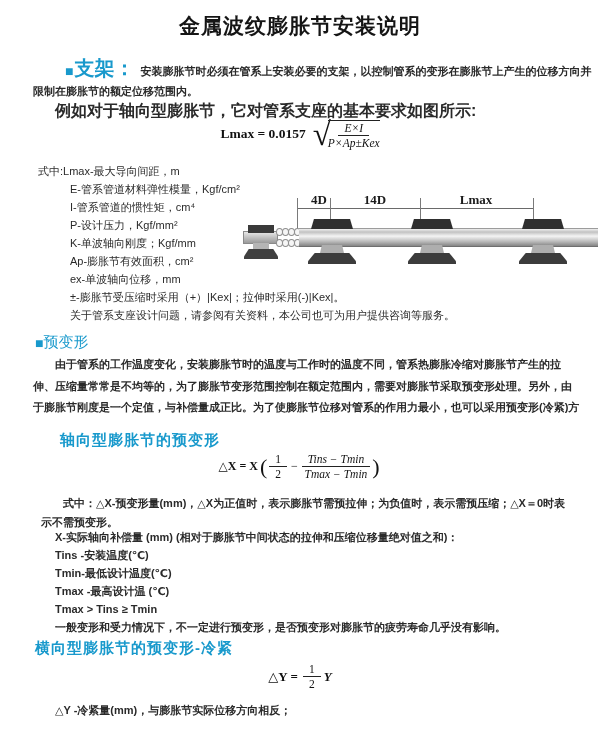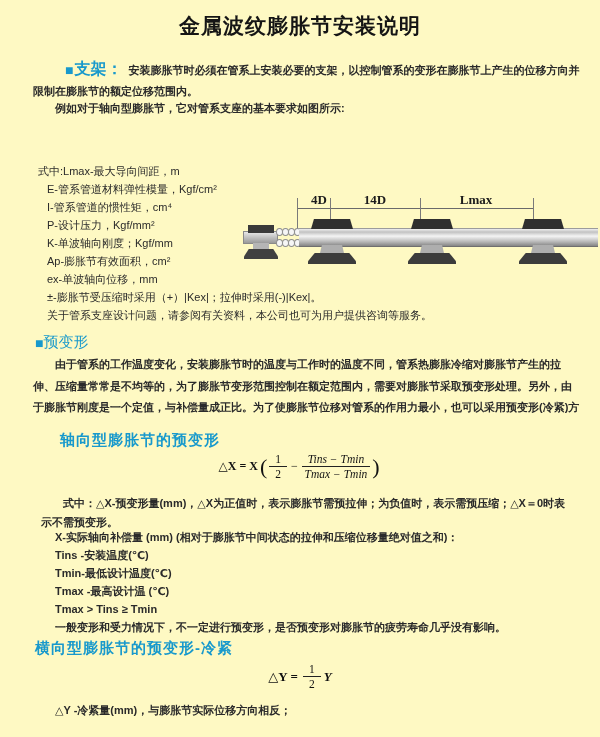--- a/index.html
+++ b/index.html
@@ -1,49 +1,49 @@
 <!DOCTYPE html>
 <html><head>
 <meta charset="utf-8">
 <style>
   html,body{margin:0;padding:0;}
   body{background:#e9e9e9;}
-  .page{position:relative;width:600px;height:737px;background:#fef9c3;overflow:hidden;
+  .page{position:relative;width:600px;height:737px;background:#ffffff;overflow:hidden;
         font-family:"Liberation Sans","DejaVu Sans",sans-serif;color:#2a2a2a;}
   .abs{position:absolute;white-space:nowrap;}
   .b{font-weight:bold;}
   .title{position:absolute;top:12px;left:0;width:600px;text-align:center;
          font-size:21px;font-weight:bold;color:#151515;letter-spacing:1px;}
   .accent{color:#1899cc;}
   
   .pline{height:22px;line-height:22px;font-size:11px;font-weight:bold;white-space:nowrap;}
   .sup-para{position:absolute;top:57px;left:33px;}
   .sup-para .pline{height:23px;line-height:23px;}
   .marker{color:#1899cc;font-size:14px;vertical-align:-1px;}
-  .sec-head{color:#1899cc;font-size:16px;font-weight:bold;margin:0 6px 0 1px;}
+  .sec-head{color:#1899cc;font-size:20px;font-weight:bold;margin:0 6px 0 1px;}
   .m-indent{margin-left:32px;}
-  .example{top:101px;left:55px;font-size:11px;font-weight:bold;}
+  .example{top:101px;left:55px;font-size:16px;font-weight:bold;}
   
   .formula{position:absolute;left:0;width:600px;display:flex;justify-content:center;
            align-items:center;font-family:"Liberation Serif","DejaVu Serif",serif;color:#111;}
   .f-lhs{font-weight:bold;font-size:13.5px;margin-right:7px;}
   .sqrt{display:flex;align-items:flex-start;}
   .sqrt-glyph{font-size:33px;line-height:30px;font-weight:400;margin-right:-3px;}
   .vinc{border-top:1.6px solid #222;padding-top:1px;margin-top:1px;}
   .frac{display:inline-flex;flex-direction:column;align-items:center;
         font-size:11.5px;font-style:italic;vertical-align:middle;}
   .frac .num{border-bottom:1px solid #222;padding:0 6px 1px;}
   .frac .den{padding-top:1px;}
   .frac.upright{font-style:normal;}
   .paren{font-size:22px;font-weight:400;line-height:22px;margin:0 2px;}
   .fop{margin:0 4px;font-size:12px;}
   
   .defs{position:absolute;top:162px;left:38px;font-size:11px;font-weight:normal;}
   .defs div{height:18px;line-height:18px;white-space:nowrap;}
-  .defs .ind{margin-left:9px;}
+  .defs .ind{margin-left:32px;}
   
   .diagram{position:absolute;left:243px;top:192px;width:357px;height:92px;}
   .dimline{position:absolute;left:54px;top:16px;width:237px;height:1px;background:#6a6a6a;}
   .tick{position:absolute;top:6px;width:1px;height:31px;background:#7a7a7a;}
   .dlabel{position:absolute;top:0;transform:translateX(-50%);
           font-family:"Liberation Serif","DejaVu Serif",serif;font-weight:bold;
           font-size:13px;color:#1c1c1c;}
   .pipe{position:absolute;left:56px;top:36px;width:299px;height:17px;
         background:linear-gradient(#efefef 0%,#c2c2c2 18%,#f4f4f4 42%,#bdbdbd 72%,#858585 100%);
         border-top:1px solid #9c9c9c;border-bottom:1px solid #6f6f6f;}
@@ -83,20 +83,32 @@
 
   <div class="title">金属波纹膨胀节安装说明</div>
 
   <div class="sup-para">
     <div class="pline"><span class="marker m-indent">■</span><span class="sec-head">支架：</span><span>安装膨胀节时必须在管系上安装必要的支架，以控制管系的变形在膨胀节上产生的位移方向并</span></div>
     <div class="pline">限制在膨胀节的额定位移范围内。</div>
   </div>
 
   <div class="abs example">例如对于轴向型膨胀节，它对管系支座的基本要求如图所示:</div>
 
+  <div class="formula" style="top:119px;">
+    <span class="f-lhs">Lmax = 0.0157</span>
+    <span class="sqrt">
+      <span class="sqrt-glyph">√</span>
+      <span class="vinc">
+        <span class="frac">
+          <span class="num">E×I</span>
+          <span class="den">P×Ap±Kex</span>
+        </span>
+      </span>
+    </span>
+  </div>
 
   <div class="defs">
     <div>式中:Lmax-最大导向间距，m</div>
     <div class="ind">E-管系管道材料弹性模量，Kgf/cm²</div>
     <div class="ind">I-管系管道的惯性矩，cm⁴</div>
     <div class="ind">P-设计压力，Kgf/mm²</div>
     <div class="ind">K-单波轴向刚度；Kgf/mm</div>
     <div class="ind">Ap-膨胀节有效面积，cm²</div>
     <div class="ind">ex-单波轴向位移，mm</div>
     <div class="ind">±-膨胀节受压缩时采用（+）|Kex|；拉伸时采用(-)|Kex|。</div>

